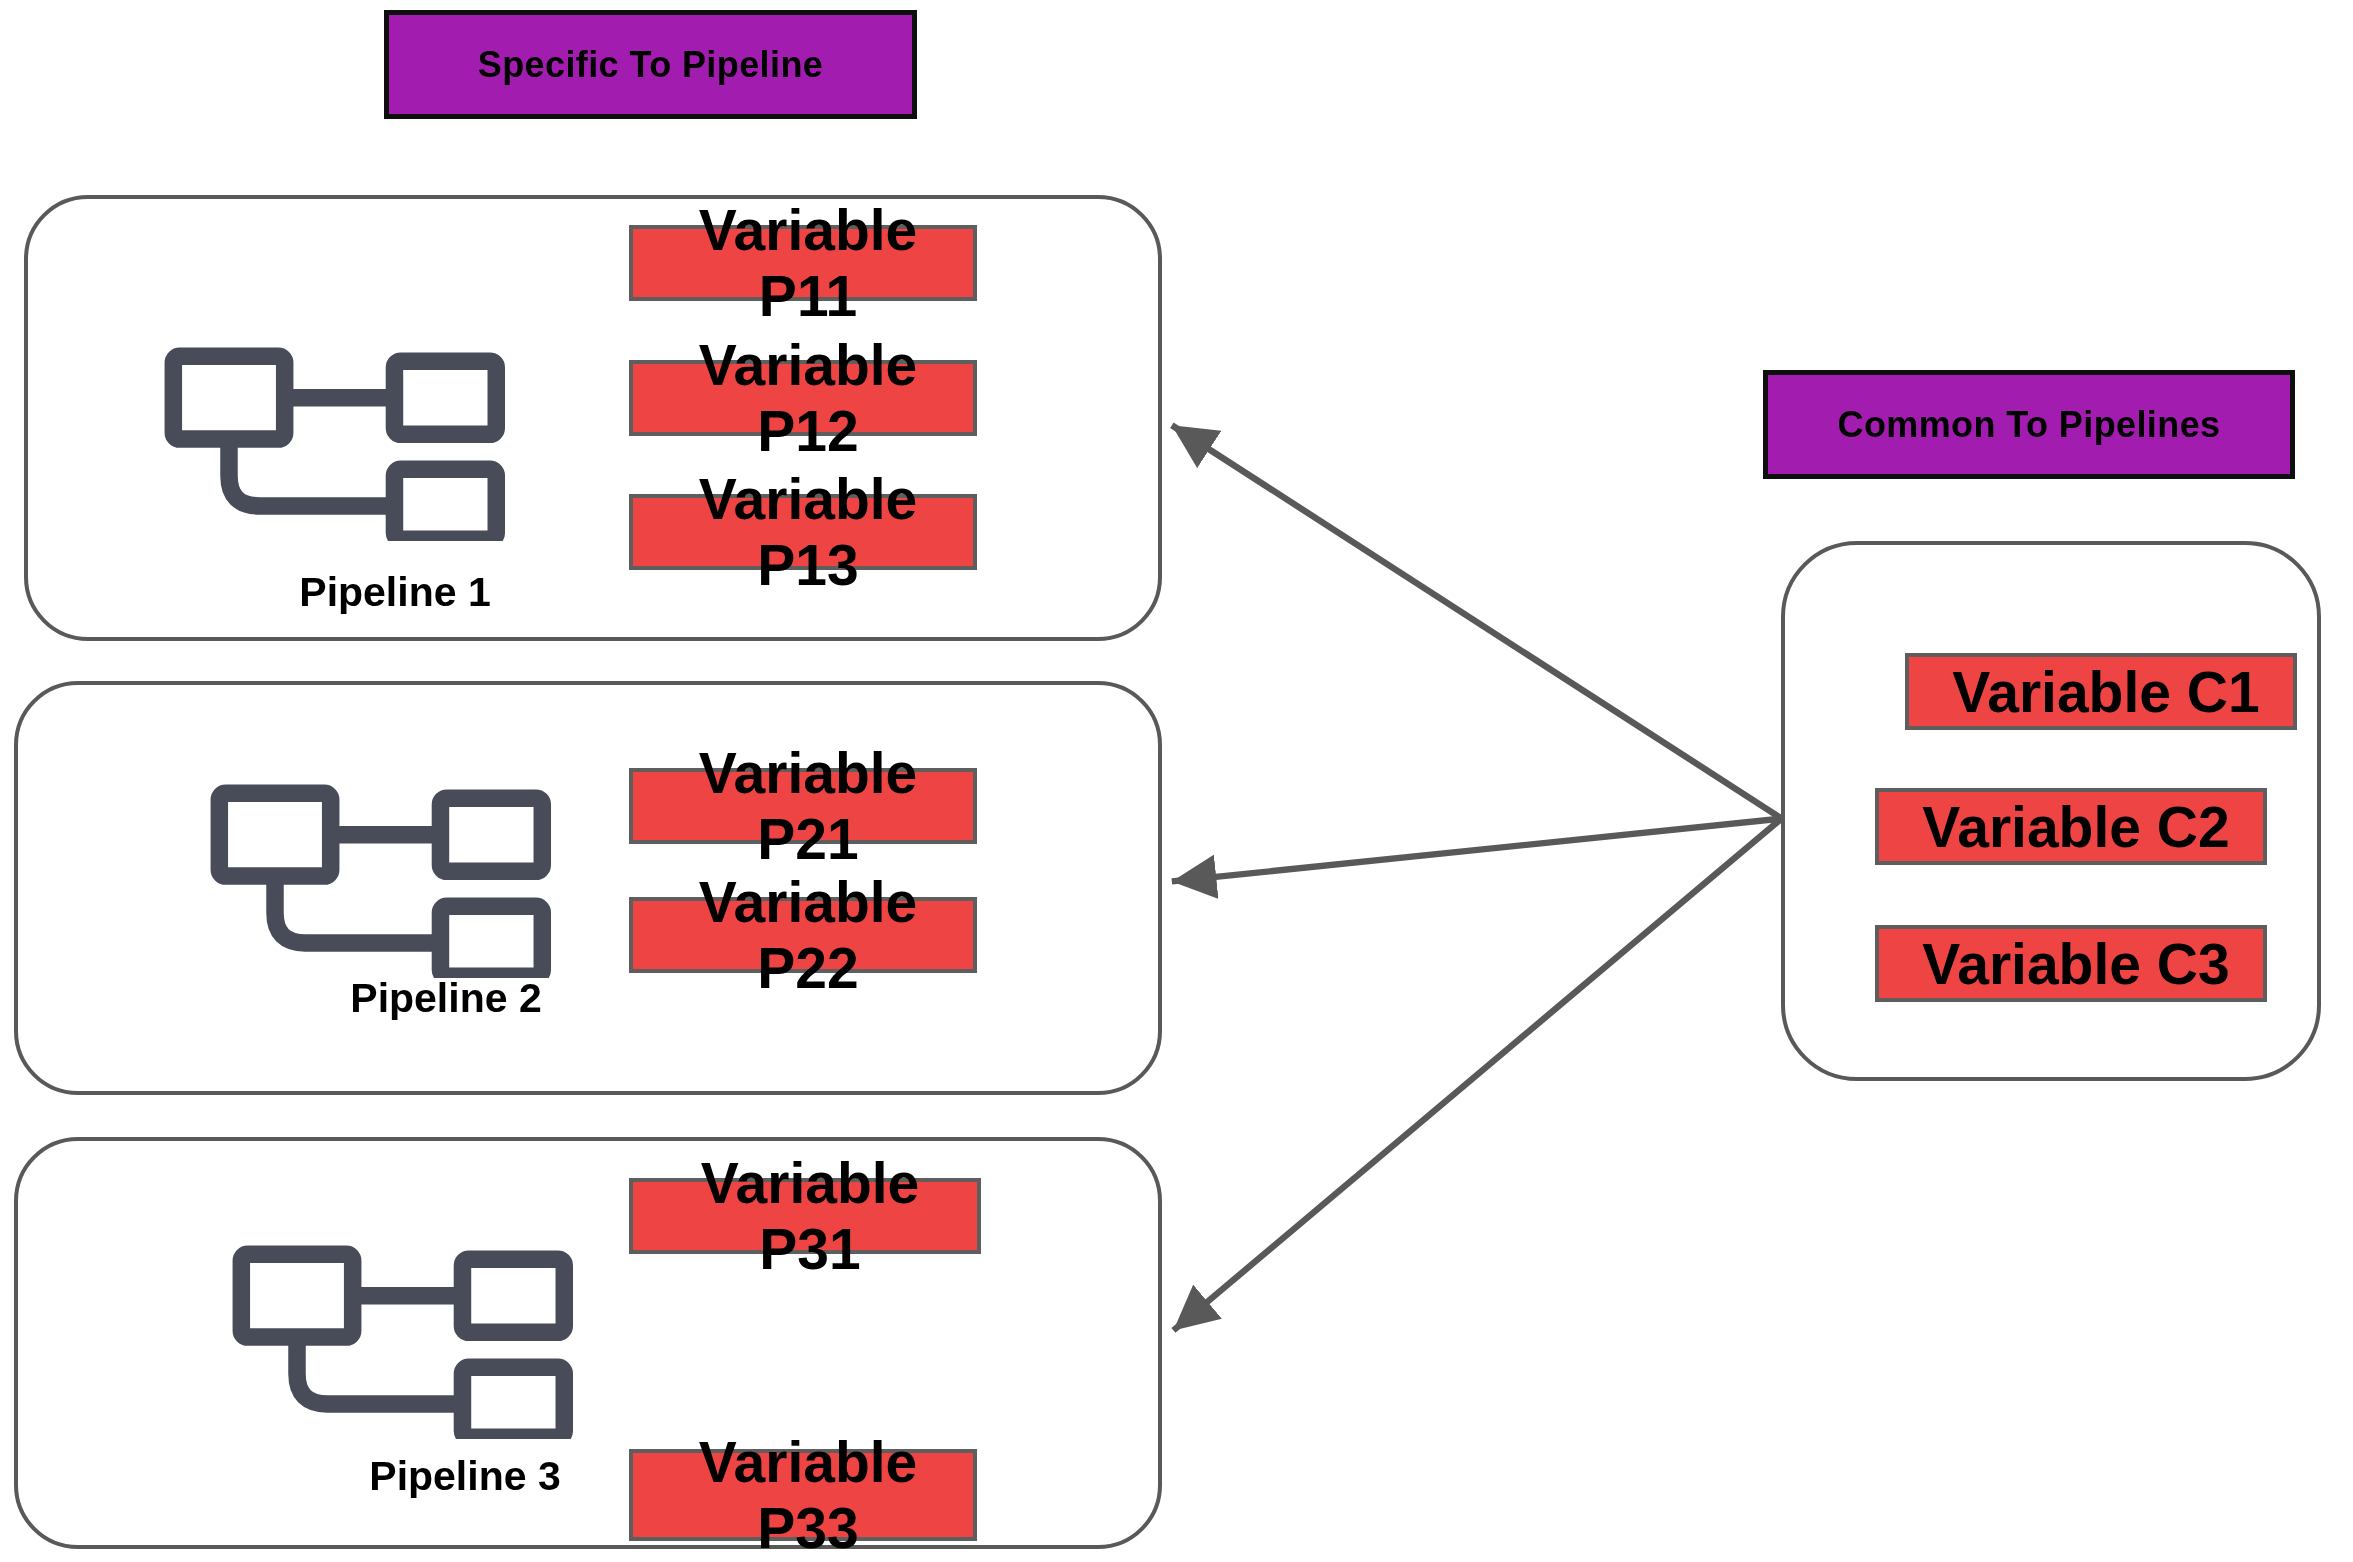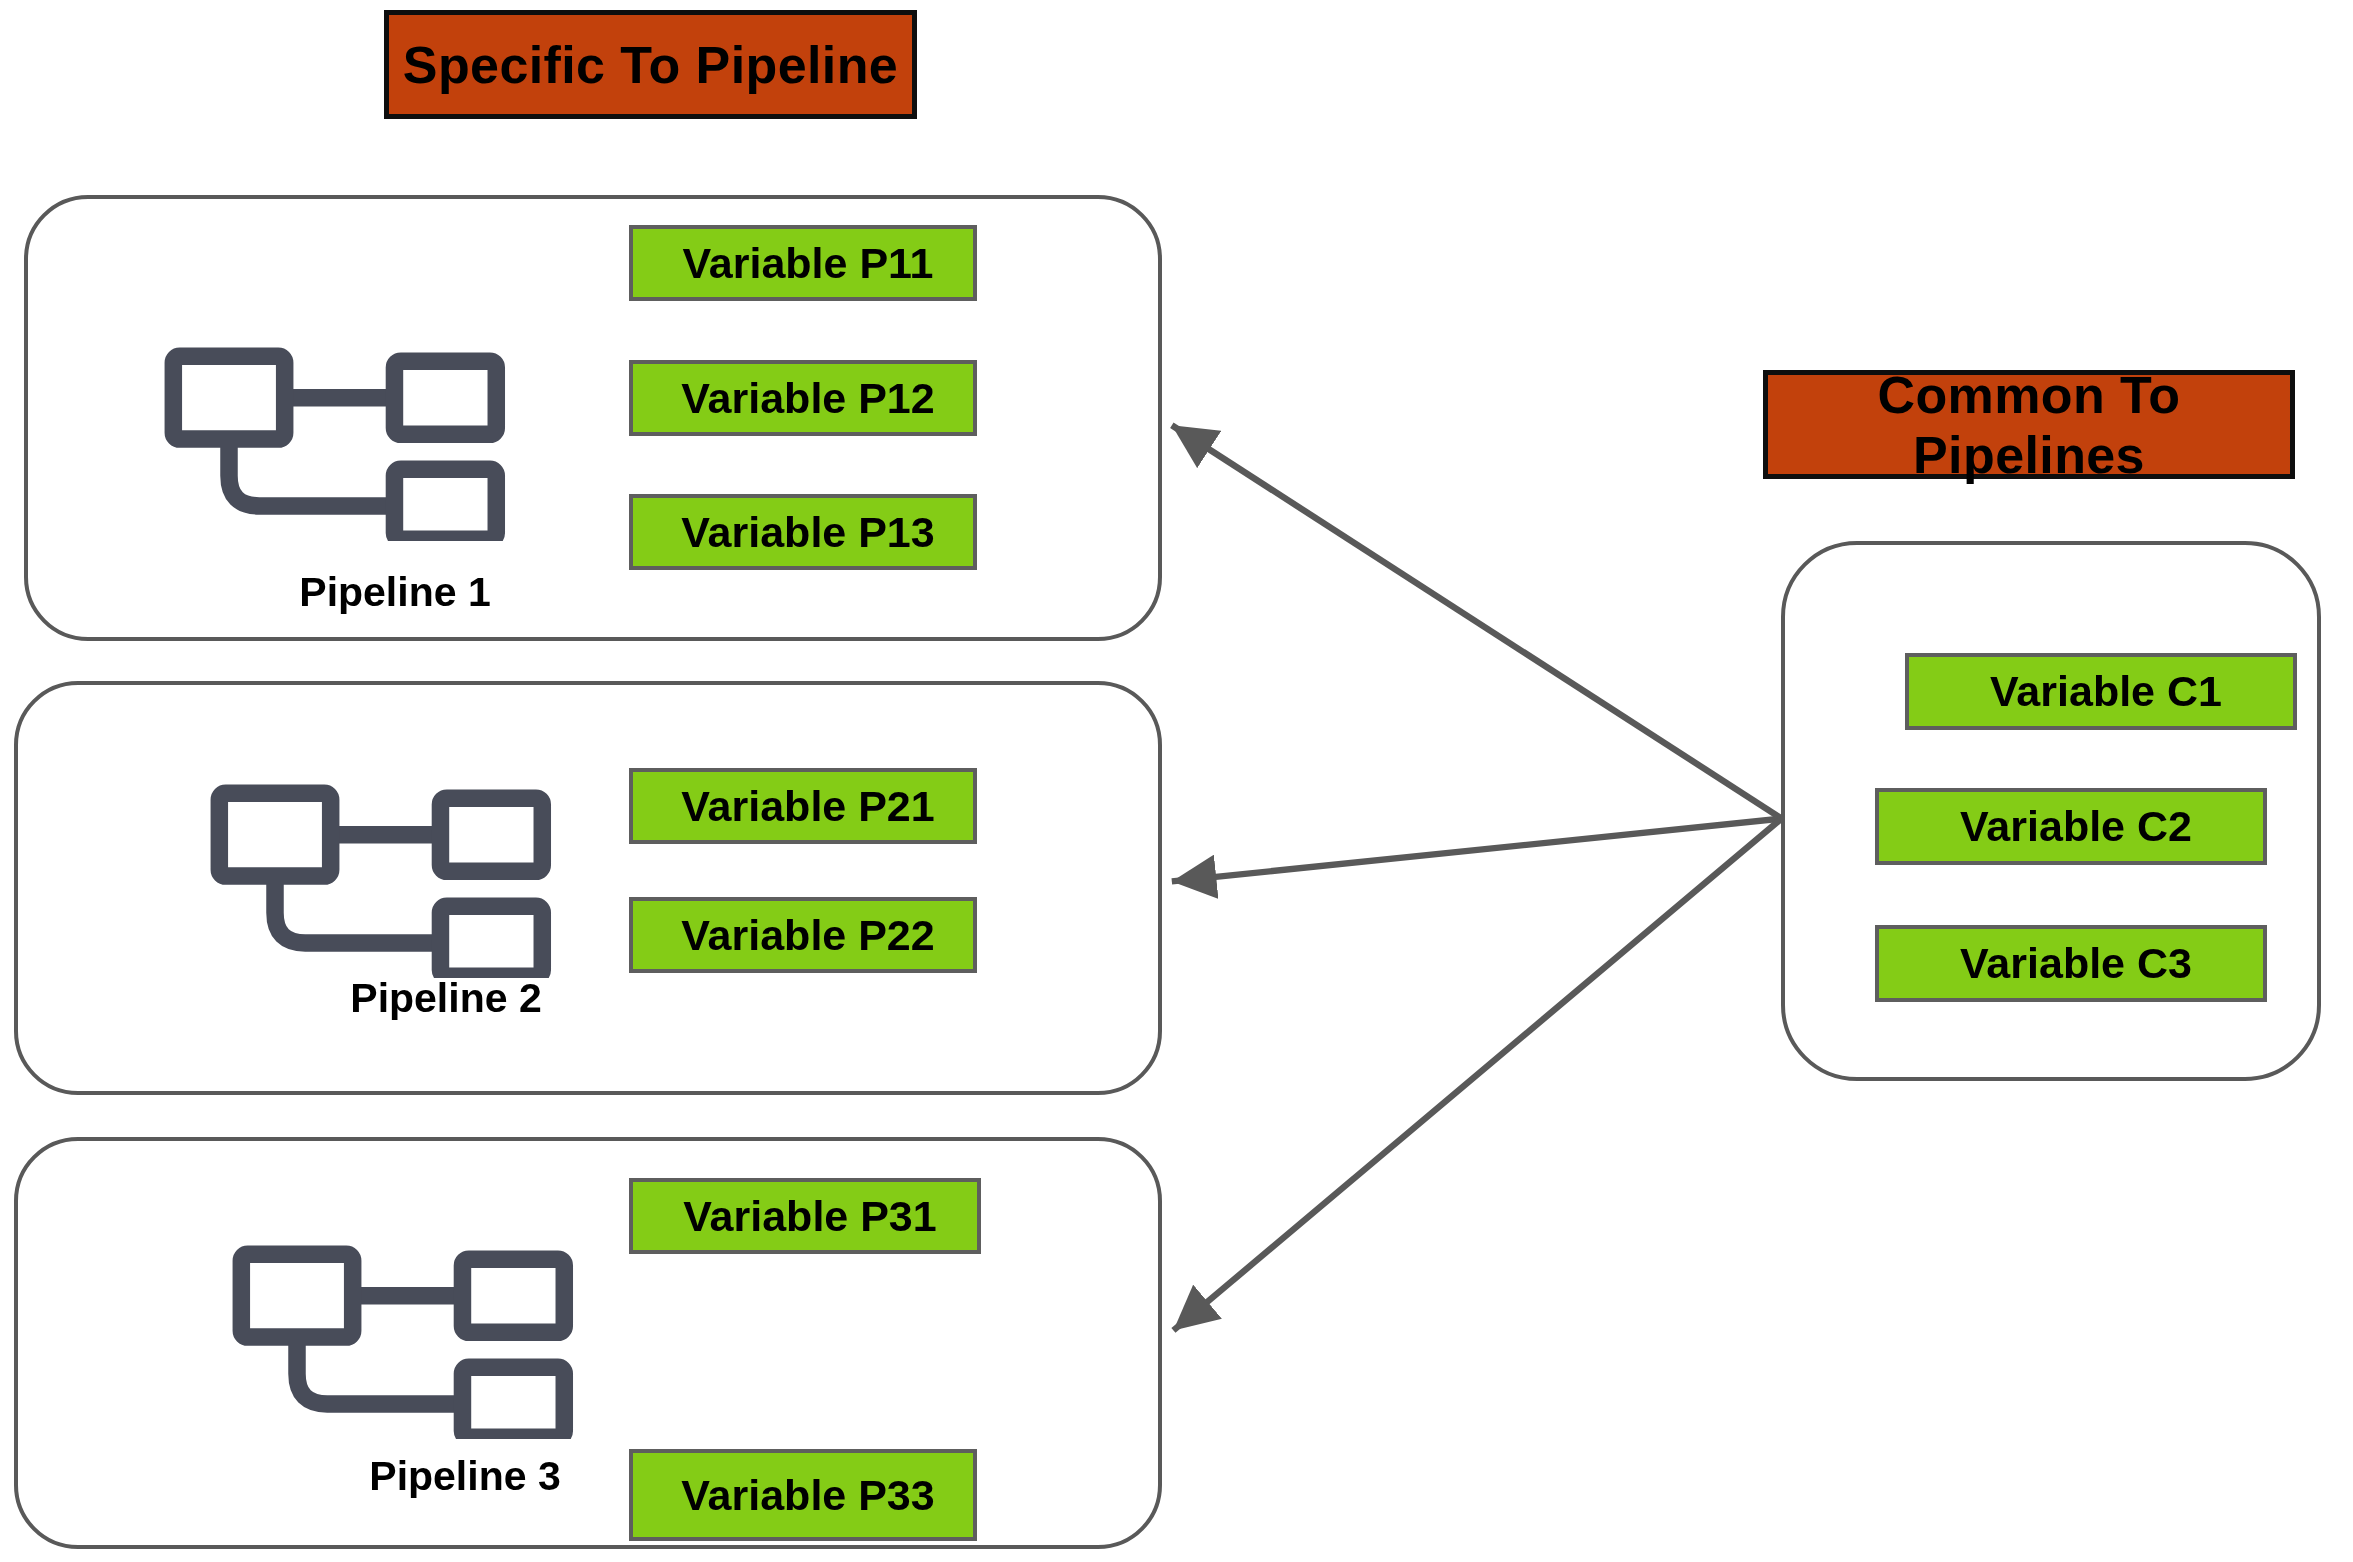--- a/index.html
+++ b/index.html
@@ -8,48 +8,48 @@
     width: 2354px;
     height: 1563px;
     background: #ffffff;
     font-family: "Liberation Sans", sans-serif;
     font-weight: bold;
     color: #000000;
     overflow: hidden;
   }
   .label-box {
     position: absolute;
-    background: #c2410c;
+    background: #a21caf;
     border: 5.6px solid #0e0e0e;
     display: flex;
     align-items: center;
     justify-content: center;
-    font-size: 52px;
+    font-size: 36px;
     letter-spacing: 0.4px;
     box-sizing: border-box;
     text-align: center;
   }
   .container-box {
     position: absolute;
     background: #ffffff;
     border: 4.8px solid #595959;
     border-radius: 64px;
     box-sizing: border-box;
   }
   .common-box {
     border-radius: 76px;
   }
   .var-box {
     position: absolute;
-    background: #84cc16;
+    background: #ef4444;
     border: 4px solid #5e5e5e;
     display: flex;
     align-items: center;
     justify-content: center;
-    font-size: 43px;
+    font-size: 57px;
     box-sizing: border-box;
     text-align: center;
     padding-left: 10px;
   }
   .caption {
     position: absolute;
     font-size: 41px;
     text-align: center;
   }
   .flow-icon {

